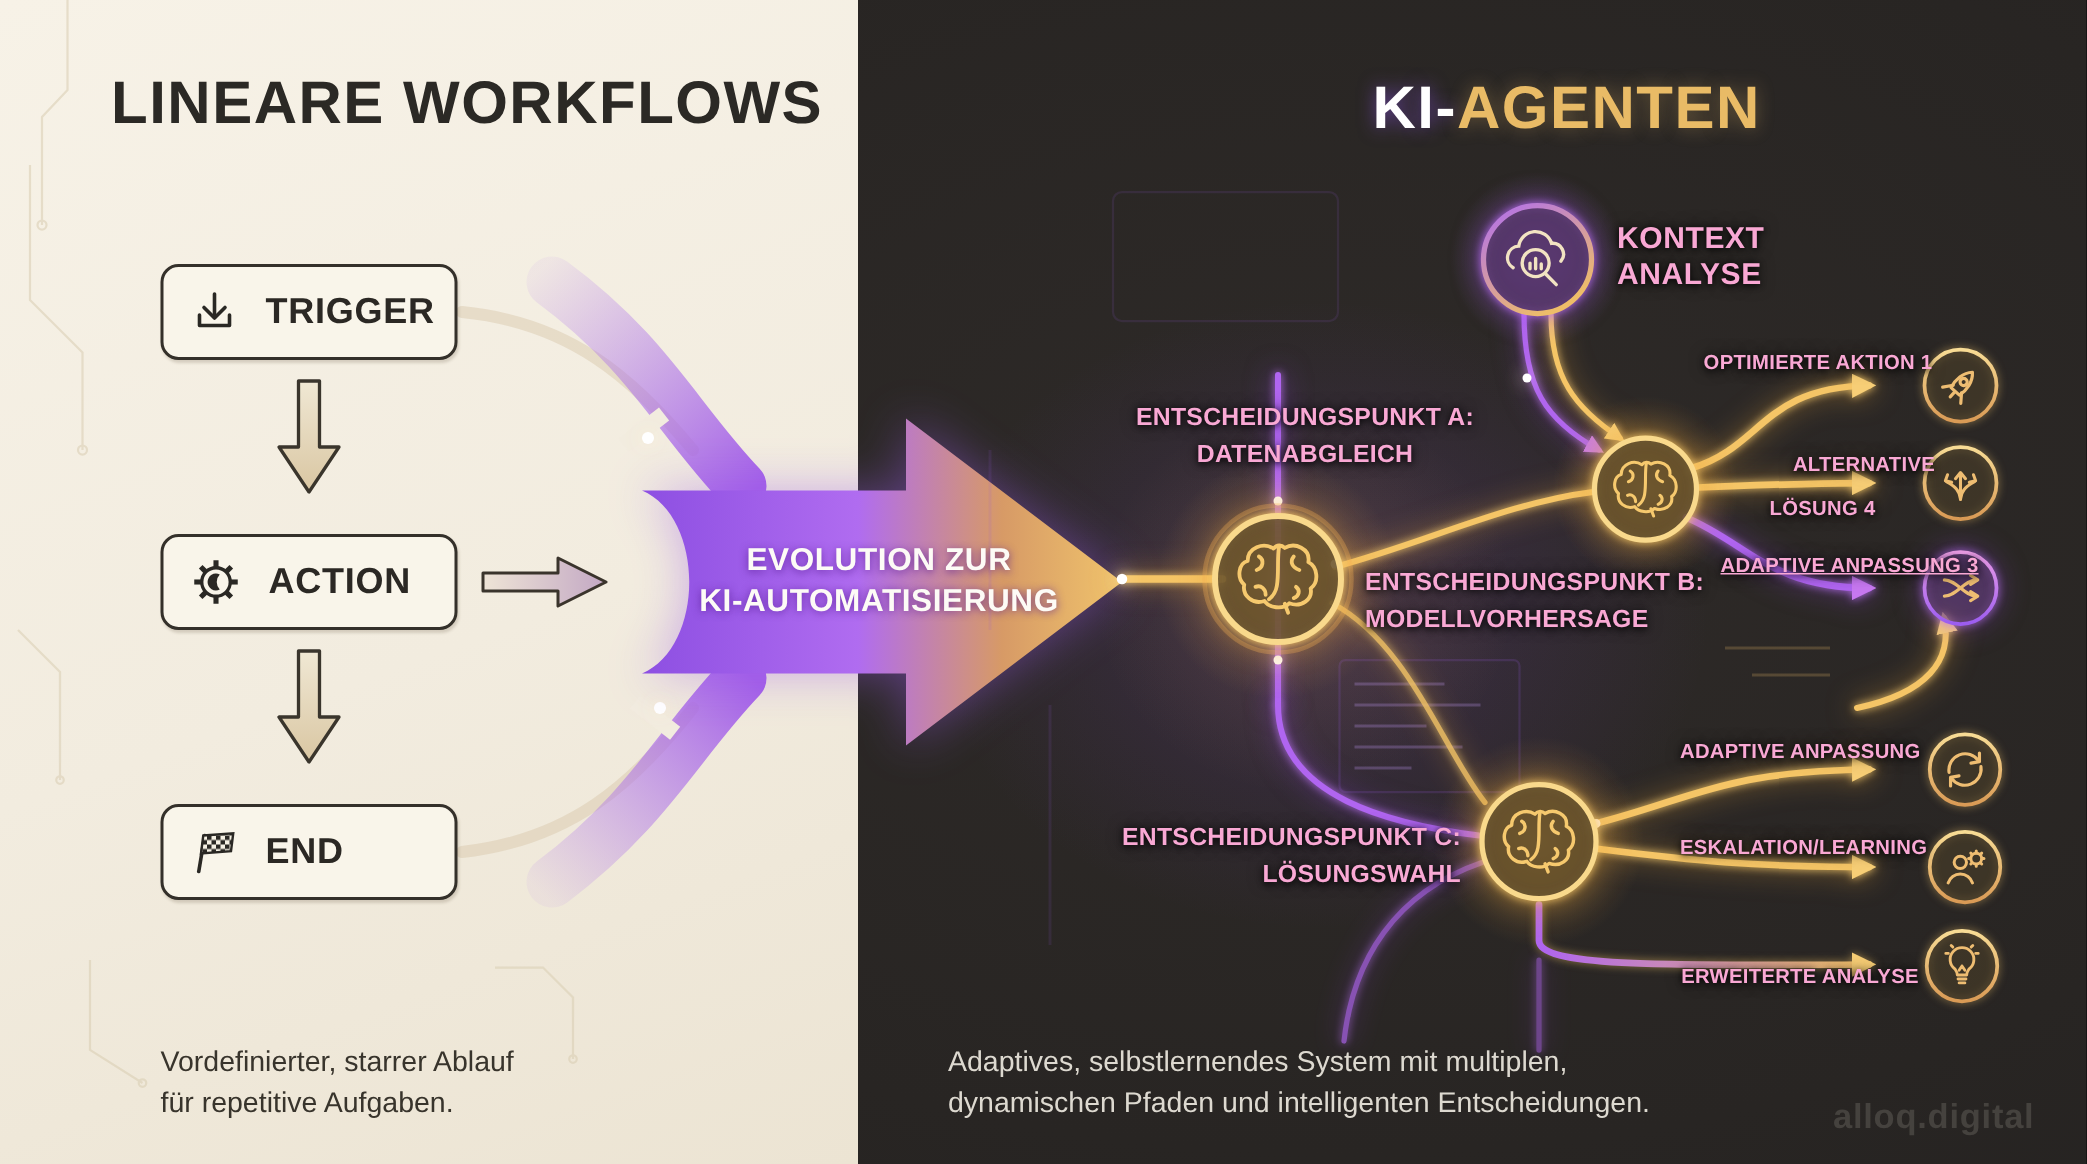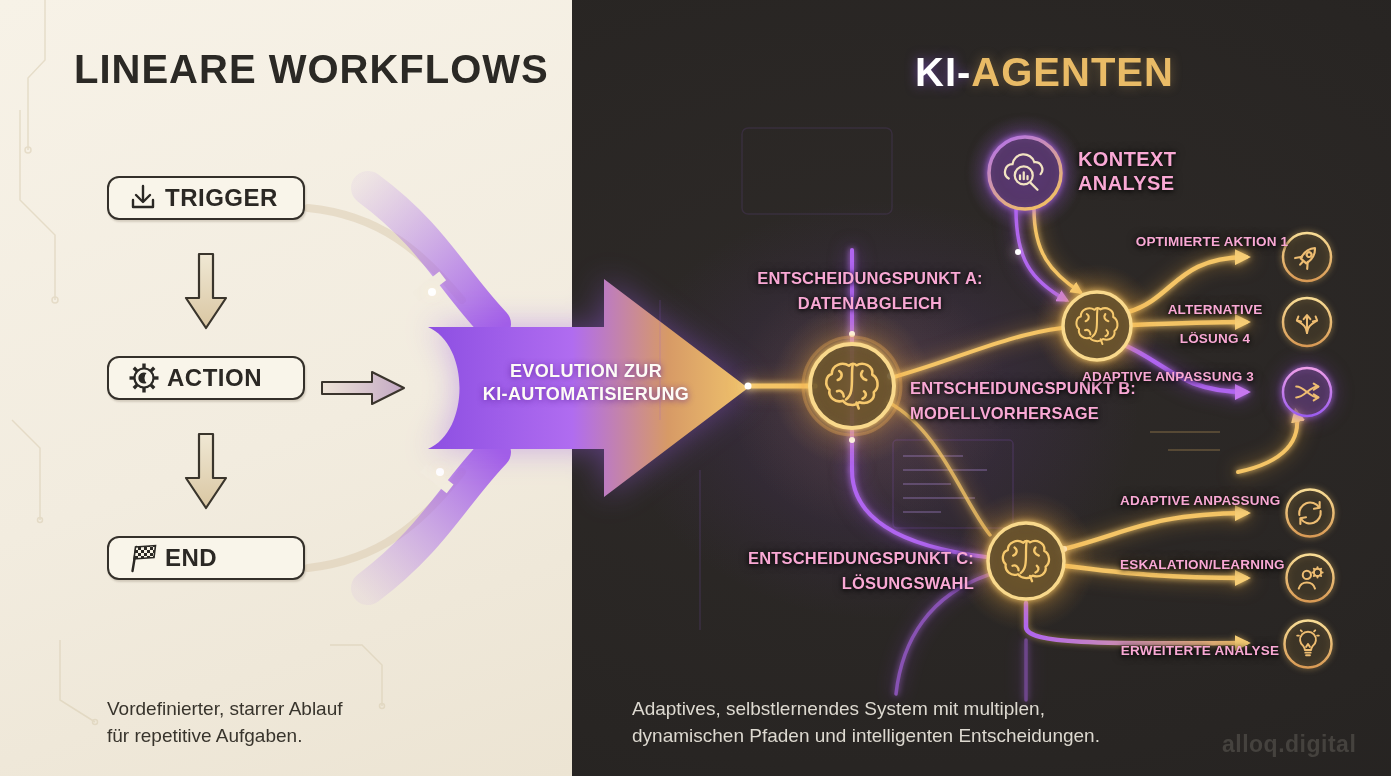--- a/index.html
+++ b/index.html
@@ -11,23 +11,23 @@
   
   #left-panel{
     left:0;top:0;width:572px;height:776px;
     background:linear-gradient(160deg,#f7f2e7 0%,#f2ecdf 55%,#ece4d3 100%);
   }
   #left-title{
     left:74px;top:47px;font-size:40px;font-weight:800;color:#2b2925;
     letter-spacing:1px;white-space:nowrap;
   }
   .wf-box{
-    position:absolute;left:107px;width:198px;height:44px;
+    position:absolute;left:107px;width:198px;height:64px;
     background:#f9f5ea;border:2.5px solid #34302a;border-radius:12px;
-    display:flex;align-items:center;gap:5px;padding-left:17px;box-sizing:border-box;
+    display:flex;align-items:center;gap:17px;padding-left:17px;box-sizing:border-box;
     box-shadow:1px 2px 2px rgba(70,58,35,.18);
   }
   .wf-label{font-size:24px;font-weight:800;color:#2b2824;letter-spacing:.5px;}
   .caption-left{
     left:107px;top:696px;font-size:19px;color:#38342c;line-height:1.4;
   }
   
   #right-panel{
     left:572px;top:0;width:819px;height:776px;
     background:radial-gradient(1200px 700px at 40% 45%, #2e2a28 0%, #282523 60%, #232120 100%);
@@ -38,21 +38,21 @@
   .t-gold{color:#e9bb66;text-shadow:0 0 12px rgba(233,187,102,.35);}
   .lbl-white{color:#f9a8d4;font-weight:bold;text-shadow:0 1px 4px rgba(0,0,0,.9),0 0 10px rgba(0,0,0,.6);}
   .decision{font-size:16.5px;letter-spacing:.2px;line-height:1.5;white-space:nowrap;}
   .out-label{font-size:13.5px;letter-spacing:.2px;white-space:nowrap;}
   .ctx-label{font-size:20px;line-height:1.18;letter-spacing:.4px;}
   .caption-right{left:632px;top:696px;font-size:19px;color:#ddd9d0;line-height:1.4;}
   #watermark{left:1222px;top:731px;font-size:23px;font-weight:bold;color:#45423e;letter-spacing:.5px;}
   
   #evolution-label{
     left:448px;top:360px;width:276px;text-align:center;
-    font-size:18px;font-weight:800;color:#fdfbf6;line-height:1.3;letter-spacing:.4px;
+    font-size:21px;font-weight:800;color:#fdfbf6;line-height:1.3;letter-spacing:.4px;
     text-shadow:0 1px 6px rgba(90,30,150,.8);
   }
   
   .glow-gold{filter:drop-shadow(0 0 3px rgba(250,205,110,.95)) drop-shadow(0 0 9px rgba(235,165,60,.55));}
   .glow-purple{filter:drop-shadow(0 0 3px rgba(190,115,248,.95)) drop-shadow(0 0 9px rgba(150,70,230,.5));}
   .glow-soft{filter:drop-shadow(0 0 3px rgba(247,201,107,.55));}
   .glow-white{filter:drop-shadow(0 0 6px rgba(255,242,215,.95));}
   .glow-arrow{filter:drop-shadow(0 0 16px rgba(155,90,235,.45));}
   svg{display:block;}
 </style>
@@ -411,23 +411,23 @@
   <div class="abs lbl-white decision" style="left:910px;top:376px;">
     <div>ENTSCHEIDUNGSPUNKT B:</div>
     <div>MODELLVORHERSAGE</div>
   </div>
   <div class="abs lbl-white decision" style="left:742px;top:546px;width:232px;text-align:right;">
     <div>ENTSCHEIDUNGSPUNKT C:</div>
     <div>LÖSUNGSWAHL</div>
   </div>
 
   <div class="abs lbl-white out-label" style="left:1132px;top:234px;width:160px;text-align:center;">OPTIMIERTE AKTION 1</div>
-  <div class="abs lbl-white out-label" style="left:1140px;top:302px;width:150px;text-align:center;">ALTERNATIVE</div>
+  <div class="abs lbl-white out-label" style="left:1140px;top:302px;width:150px;text-align:right;">ALTERNATIVE</div>
   <div class="abs lbl-white out-label" style="left:1140px;top:331px;width:150px;text-align:center;">LÖSUNG 4</div>
-  <div class="abs lbl-white out-label" style="left:1082px;top:369px;width:160px;text-align:center;">ADAPTIVE ANPASSUNG 3</div>
+  <div class="abs lbl-white out-label" style="left:1147px;top:369px;width:160px;text-align:center;text-decoration:underline;">ADAPTIVE ANPASSUNG 3</div>
   <div class="abs lbl-white out-label" style="left:1120px;top:493px;width:160px;text-align:center;">ADAPTIVE ANPASSUNG</div>
   <div class="abs lbl-white out-label" style="left:1120px;top:557px;width:160px;text-align:center;">ESKALATION/LEARNING</div>
   <div class="abs lbl-white out-label" style="left:1120px;top:643px;width:160px;text-align:center;">ERWEITERTE ANALYSE</div>
 
   <div class="caption-right abs">
     <div>Adaptives, selbstlernendes System mit multiplen,</div>
     <div>dynamischen Pfaden und intelligenten Entscheidungen.</div>
   </div>
 
   <div id="watermark" class="abs">alloq.digital</div>

